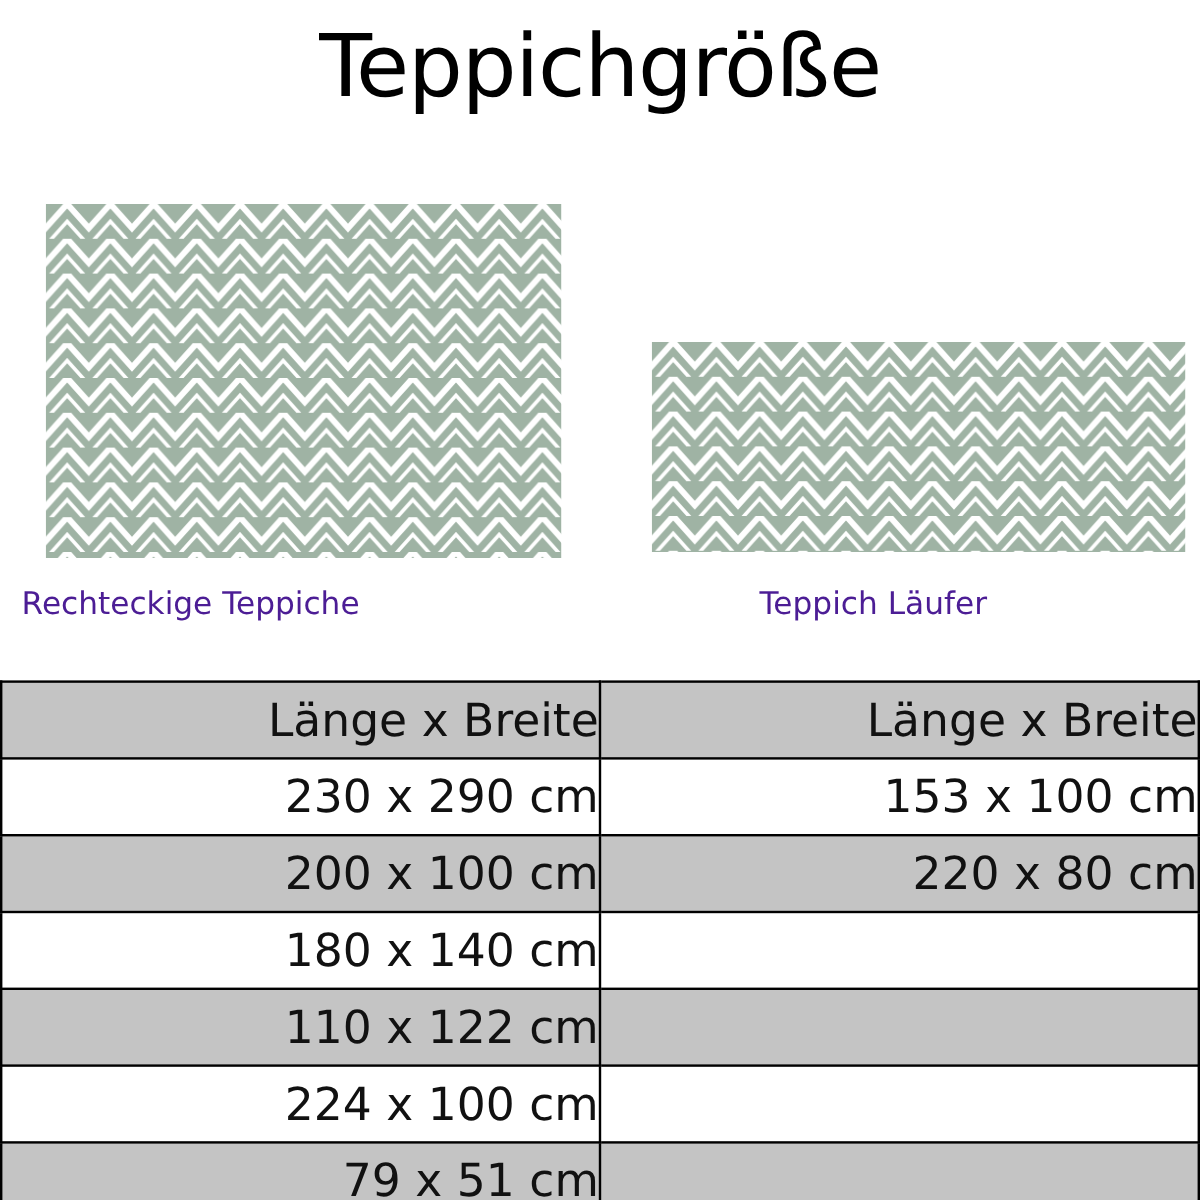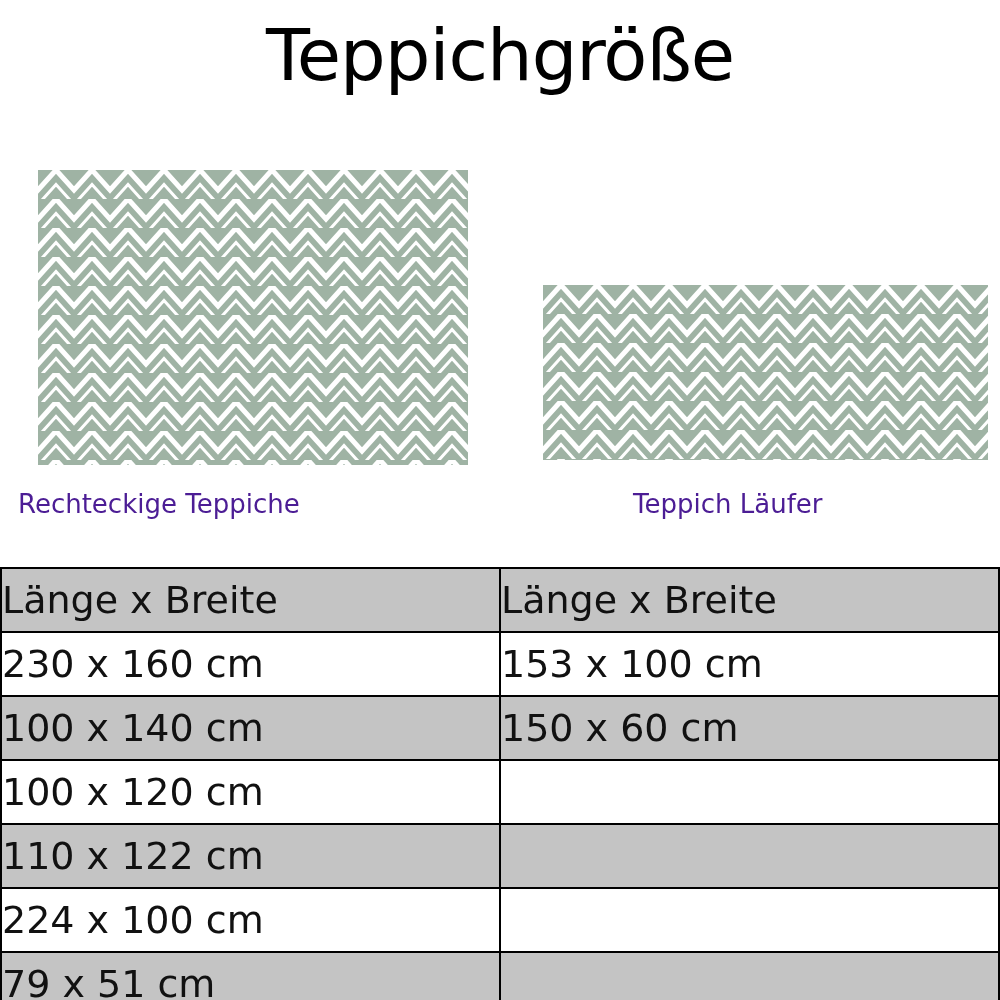--- a/index.html
+++ b/index.html
@@ -66,21 +66,21 @@
     position: absolute;
     left: 0;
     top: 567px;
     width: 1000px;
     border-collapse: collapse;
     table-layout: fixed;
   }
   .table td {
     height: 62px;
     border: 2px solid #000000;
-    text-align: left;
+    text-align: right;
     vertical-align: middle;
     font-size: 38px;
     color: #111111;
     padding: 0;
   }
   .table tr.shaded td { background: #c4c4c4; }
   .table tr.plain td { background: #ffffff; }
   .table td.empty { }
   .mono-gap { letter-spacing: 0; }
 </style>
@@ -120,29 +120,29 @@
   <div class="caption" id="caption-rect">Rechteckige Teppiche</div>
   <div class="caption" id="caption-runner">Teppich Läufer</div>
 
   <table class="table">
     <tbody>
       <tr class="shaded">
         <td>Länge x Breite</td>
         <td>Länge x Breite</td>
       </tr>
       <tr class="plain">
-        <td>230 x 160 cm</td>
+        <td>230 x 290 cm</td>
         <td>153 x 100 cm</td>
       </tr>
       <tr class="shaded">
-        <td>100 x 140 cm</td>
-        <td class="mono-gap">150 x 60   cm</td>
+        <td>200 x 100 cm</td>
+        <td class="mono-gap">220 x 80   cm</td>
       </tr>
       <tr class="plain">
-        <td>100 x 120 cm</td>
+        <td>180 x 140 cm</td>
         <td class="empty"></td>
       </tr>
       <tr class="shaded">
         <td>110 x 122 cm</td>
         <td class="empty"></td>
       </tr>
       <tr class="plain">
         <td>224 x 100 cm</td>
         <td class="empty"></td>
       </tr>

